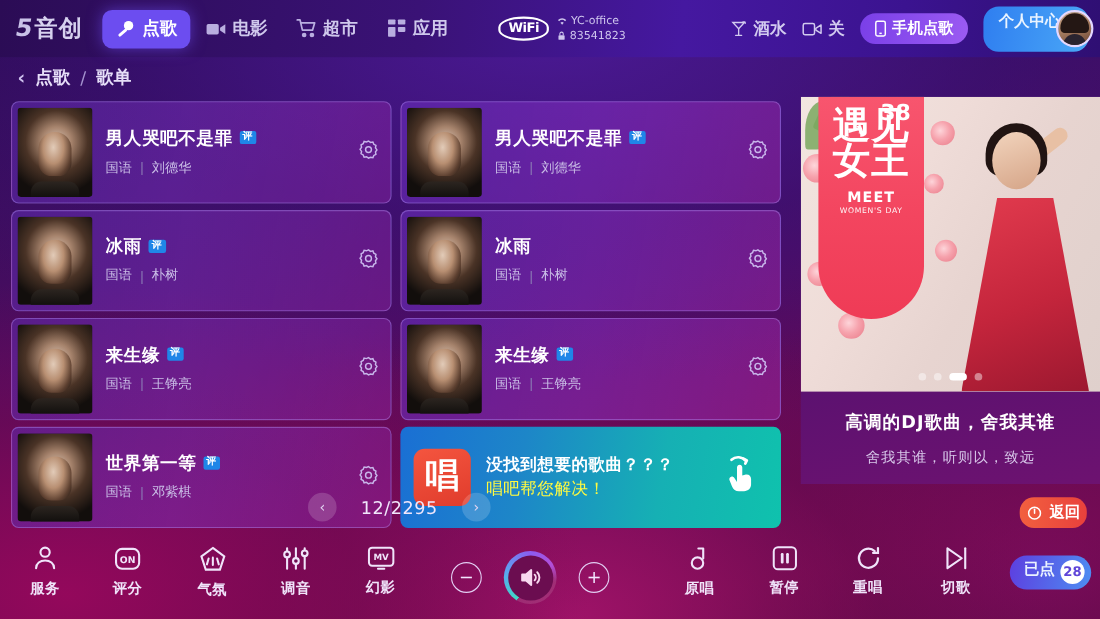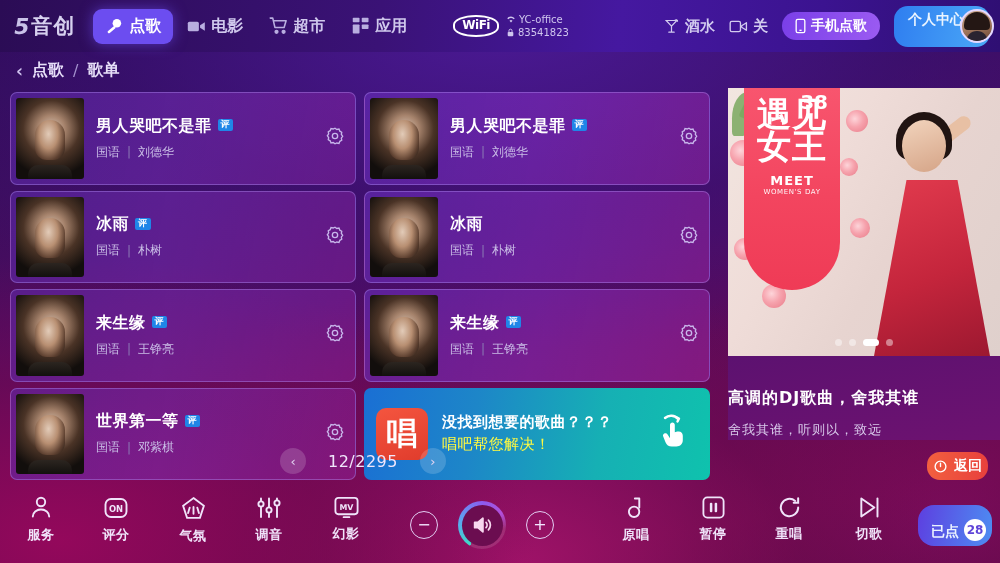--- a/index.html
+++ b/index.html
@@ -212,21 +212,21 @@
   .ad-arm {
     position: absolute; left: 62px; top: 22px; width: 46px; height: 14px;
     background: #e8c0a4; border-radius: 8px; transform: rotate(-38deg);
   }
   .ad-dots {
     position: absolute; bottom: 10px; left: 50%; transform: translateX(-50%);
     display: flex; gap: 7px; z-index: 5;
   }
   .ad-dot { width: 7px; height: 7px; border-radius: 50%; background: rgba(255,255,255,.45); cursor: pointer; }
   .ad-dot.on { width: 16px; border-radius: 4px; background: #fff; }
-  .ad-cap { text-align: left; padding-top: 32px; }
+  .ad-cap { text-align: center; padding-top: 18px; }
   .ad-t1 { font-size: 16px; font-weight: bold; color: #fff; letter-spacing: 1px; }
   .ad-t2 { margin-top: 12px; font-size: 13px; color: #d8c8ea; letter-spacing: 1px; }
 
   
   .pager {
     position: absolute; top: 448px; left: 280px;
     display: flex; align-items: center; gap: 22px; z-index: 8;
   }
   .pg-btn {
     width: 26px; height: 26px; border-radius: 50%;
@@ -265,23 +265,23 @@
     background: conic-gradient(from 210deg, #3fd9c4 0deg, #59a8f0 70deg, #8b5cf0 150deg, #b24fd8 210deg, rgba(255,255,255,.12) 250deg, rgba(255,255,255,.12) 360deg);
     display: flex; align-items: center; justify-content: center;
   }
   .vol-ring-in {
     width: 41px; height: 41px; border-radius: 50%;
     background: #6b0d50;
     display: flex; align-items: center; justify-content: center;
   }
   .badge-pill {
     position: absolute; right: 8px; top: 16px;
-    display: flex; align-items: flex-end; gap: 5px;
+    display: flex; align-items: flex-start; gap: 5px;
     background: linear-gradient(100deg,#5d3fe0,#4d8df2);
-    border-radius: 16px; padding: 14px 6px 5px 13px; cursor: pointer;
+    border-radius: 16px; padding: 4px 6px 5px 13px; cursor: pointer;
   }
   .badge-pill .txt { font-size: 14px; font-weight: bold; color: #eaf2ff; }
   .badge-pill .num {
     width: 22px; height: 22px; border-radius: 50%; background: #fff; color: #5f45d8;
     font-size: 12px; font-weight: bold; display: flex; align-items: center; justify-content: center;
   }
   svg { overflow: visible; }
 </style>
 </head>
 <body>

